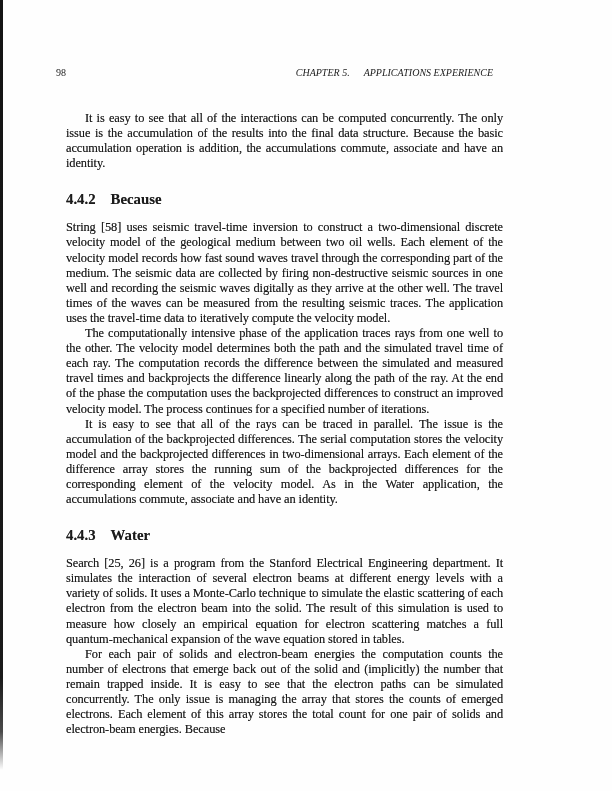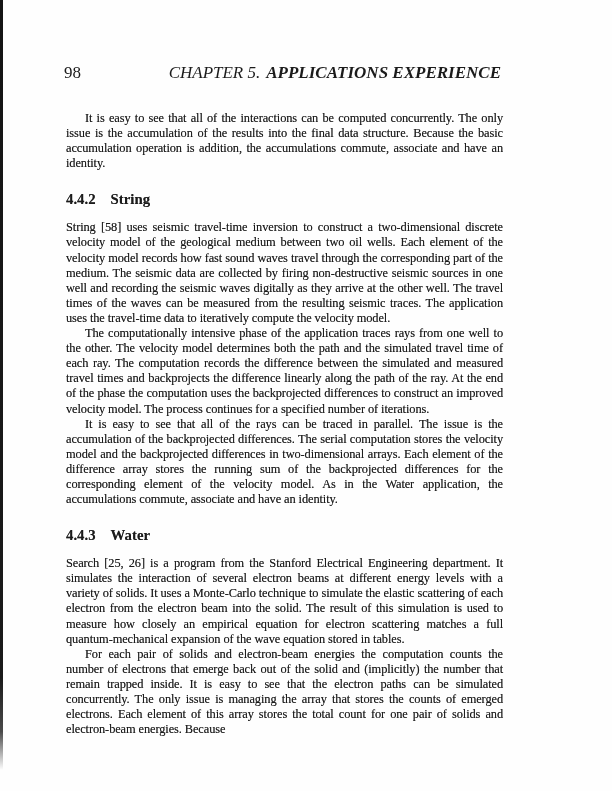--- a/index.html
+++ b/index.html
@@ -20,39 +20,38 @@
     position: absolute;
     left: 0;
     top: 0;
     width: 3px;
     height: 770px;
     background: linear-gradient(180deg,
       #141414 0%, #1a1a1a 88%, #4a4a4a 95%, rgba(90,90,90,0) 100%);
   }
   .running-header {
     position: absolute;
-    left: 64px;
+    left: 56px;
     top: 66px;
     width: 437px;
     display: flex;
     justify-content: space-between;
     align-items: baseline;
-    font-size: 17px;
+    font-size: 10px;
     line-height: 14px;
   }
   .page-number {
     font-style: normal;
   }
   .chapter-header {
     font-style: italic;
     white-space: nowrap;
   }
   .chapter-header .chap-title {
-    margin-left: 6px;
-    font-weight: bold;
+    margin-left: 14px;
   }
   .content {
     position: absolute;
     left: 66px;
     top: 111px;
     width: 437px;
     font-size: 12.4px;
     line-height: 15.1px;
     text-align: justify;
     letter-spacing: -0.1px;
@@ -89,21 +88,21 @@
     <span class="chapter-header">
       <span class="chap-label">CHAPTER 5.</span><span class="chap-title">APPLICATIONS EXPERIENCE</span>
     </span>
   </header>
 
   <main class="content">
 
     <p>It is easy to see that all of the interactions can be computed concurrently. The only issue is the accumulation of the results into the final data structure. Because the basic accumulation operation is addition, the accumulations commute, associate and have an identity.</p>
 
     <h2 class="section-heading">
-      <span class="sec-num">4.4.2</span><span class="sec-title">String</span>
+      <span class="sec-num">4.4.2</span><span class="sec-title">Because</span>
     </h2>
 
     <p class="noindent">String [58] uses seismic travel-time inversion to construct a two-dimensional discrete velocity model of the geological medium between two oil wells. Each element of the velocity model records how fast sound waves travel through the corresponding part of the medium. The seismic data are collected by firing non-destructive seismic sources in one well and recording the seismic waves digitally as they arrive at the other well. The travel times of the waves can be measured from the resulting seismic traces. The application uses the travel-time data to iteratively compute the velocity model.</p>
     <p>The computationally intensive phase of the application traces rays from one well to the other. The velocity model determines both the path and the simulated travel time of each ray. The computation records the difference between the simulated and measured travel times and backprojects the difference linearly along the path of the ray. At the end of the phase the computation uses the backprojected differences to construct an improved velocity model. The process continues for a specified number of iterations.</p>
     <p>It is easy to see that all of the rays can be traced in parallel. The issue is the accumulation of the backprojected differences. The serial computation stores the velocity model and the backprojected differences in two-dimensional arrays. Each element of the difference array stores the running sum of the backprojected differences for the corresponding element of the velocity model. As in the Water application, the accumulations commute, associate and have an identity.</p>
 
     <h2 class="section-heading">
       <span class="sec-num">4.4.3</span><span class="sec-title">Water</span>
     </h2>
 

